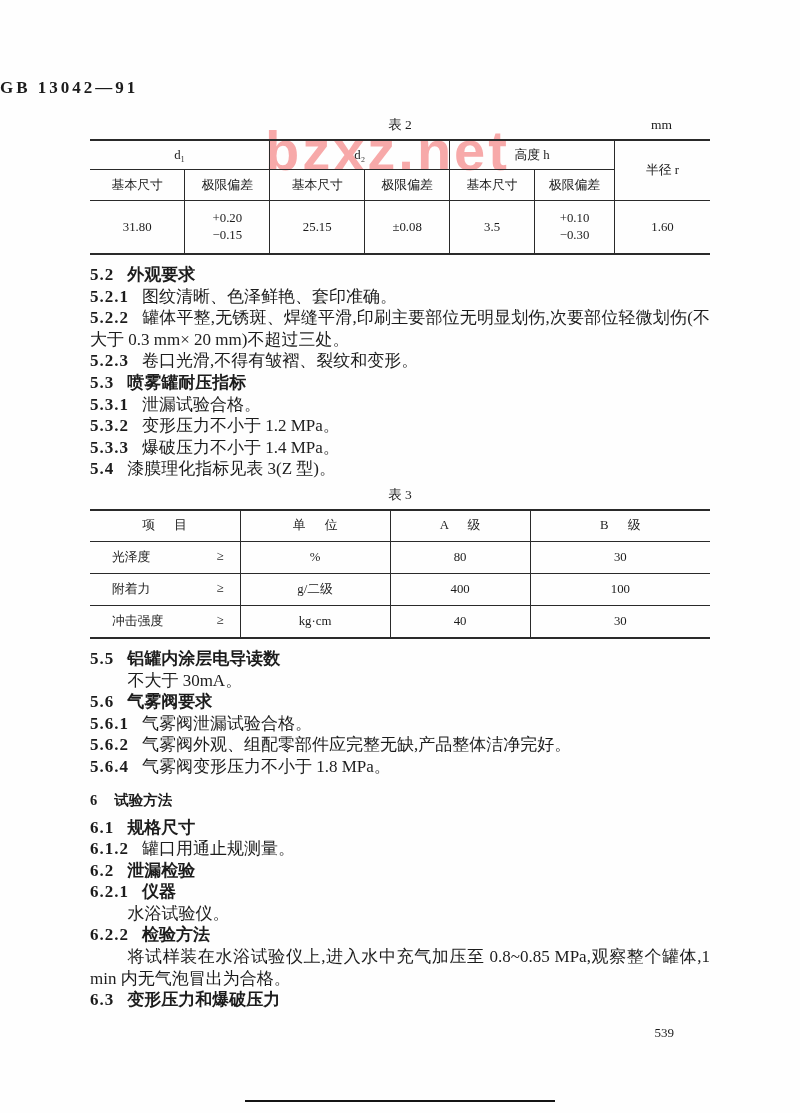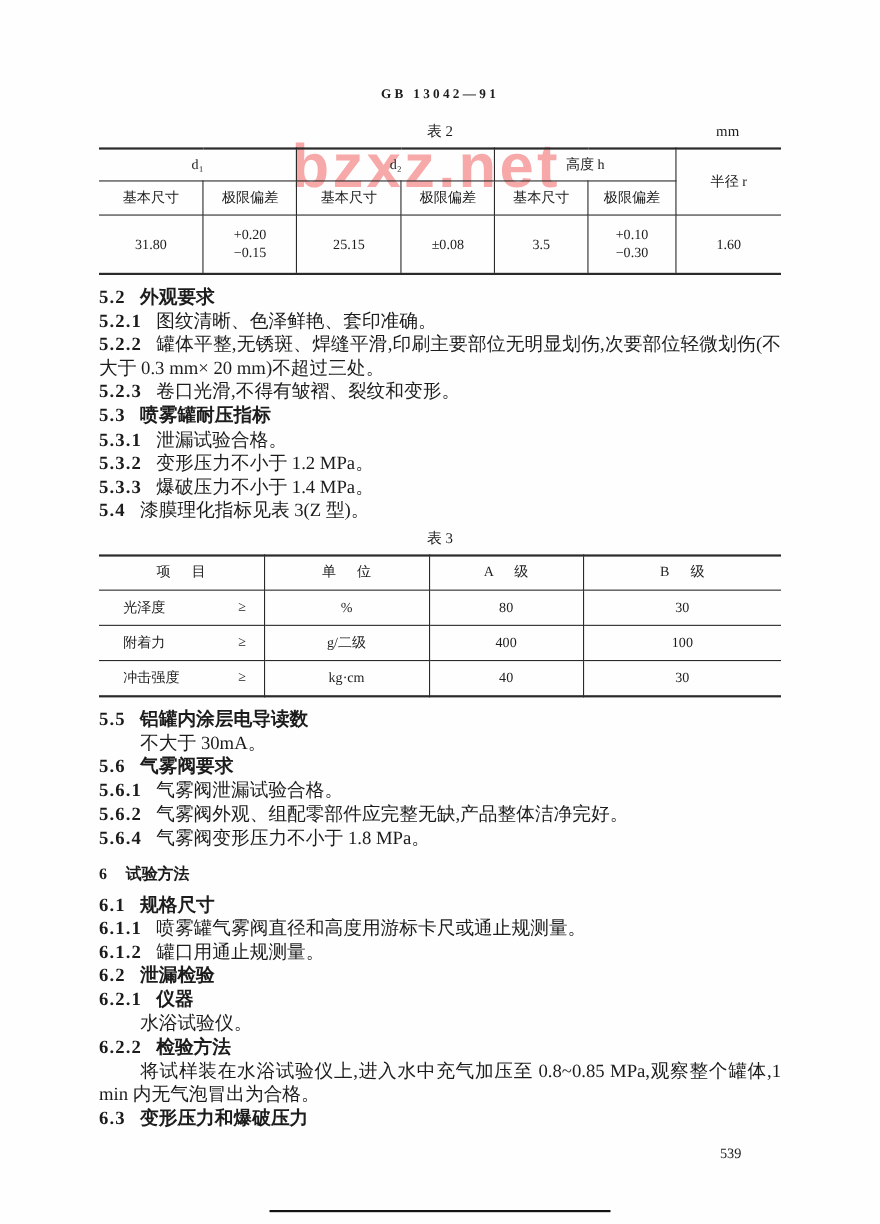--- a/index.html
+++ b/index.html
@@ -11,22 +11,22 @@
     font-family:"Liberation Serif","DejaVu Serif",serif;
     overflow:hidden;
   }
   .watermark{
     position:absolute;top:118px;left:265px;
     font-family:Liberation Sans, sans-serif;
     font-size:56px;font-weight:bold;letter-spacing:3px;
     color:#ef4444;opacity:.45;z-index:0;pointer-events:none;
   }
   .doc-code{
-    padding-top:78px;text-align:center;
-    font-size:12px;font-weight:bold;letter-spacing:3px;
+    padding-top:78px;
+    font-size:17px;font-weight:bold;letter-spacing:3px;
     position:relative;z-index:1;
   }
   .content{width:620px;margin:0 auto;position:relative;z-index:1;}
   .caption-row{position:relative;margin-top:18px;height:20px;font-size:13.5px;}
   .caption-row .t-caption{display:block;text-align:center;font-weight:bold;font-weight:normal;}
   .caption-row .t-unit{position:absolute;right:38px;top:1px;}
   table{width:100%;border-collapse:collapse;table-layout:fixed;margin-top:3px;}
   table.t2{border-top:2px solid #2a2a2a;border-bottom:2px solid #2a2a2a;}
   table.t3{border-top:2px solid #2a2a2a;border-bottom:2px solid #2a2a2a;}
   td{
@@ -195,21 +195,20 @@
       <p class="clause head"><span class="cnum">5.6</span><span class="ctext">气雾阀要求</span></p>
       <p class="clause"><span class="cnum">5.6.1</span><span class="ctext">气雾阀泄漏试验合格。</span></p>
       <p class="clause"><span class="cnum">5.6.2</span><span class="ctext">气雾阀外观、组配零部件应完整无缺,产品整体洁净完好。</span></p>
       <p class="clause"><span class="cnum">5.6.4</span><span class="ctext">气雾阀变形压力不小于 1.8 MPa。</span></p>
     </div>
 
     <p class="clause chapter"><span class="cnum">6</span><span class="ctext">试验方法</span></p>
 
     <div class="clauses" style="margin-top:2px;">
       <p class="clause head"><span class="cnum">6.1</span><span class="ctext">规格尺寸</span></p>
-      <p class="clause"><span class="cnum">6.1.1</span><span class="ctext">喷雾罐气雾阀直径和高度用游标卡尺或通止规测量。</span></p>
       <p class="clause"><span class="cnum">6.1.2</span><span class="ctext">罐口用通止规测量。</span></p>
       <p class="clause head"><span class="cnum">6.2</span><span class="ctext">泄漏检验</span></p>
       <p class="clause head"><span class="cnum">6.2.1</span><span class="ctext">仪器</span></p>
       <p class="clause indent"><span class="ctext">水浴试验仪。</span></p>
       <p class="clause head"><span class="cnum">6.2.2</span><span class="ctext">检验方法</span></p>
       <p class="clause indent"><span class="ctext">将试样装在水浴试验仪上,进入水中充气加压至 0.8~0.85 MPa,观察整个罐体,1 min 内无气泡冒出为合格。</span></p>
       <p class="clause head"><span class="cnum">6.3</span><span class="ctext">变形压力和爆破压力</span></p>
     </div>
 
     <div class="page-num">539</div>

